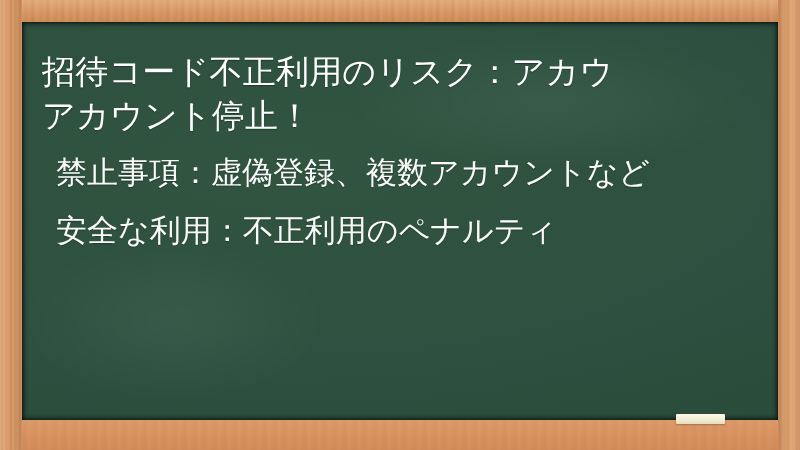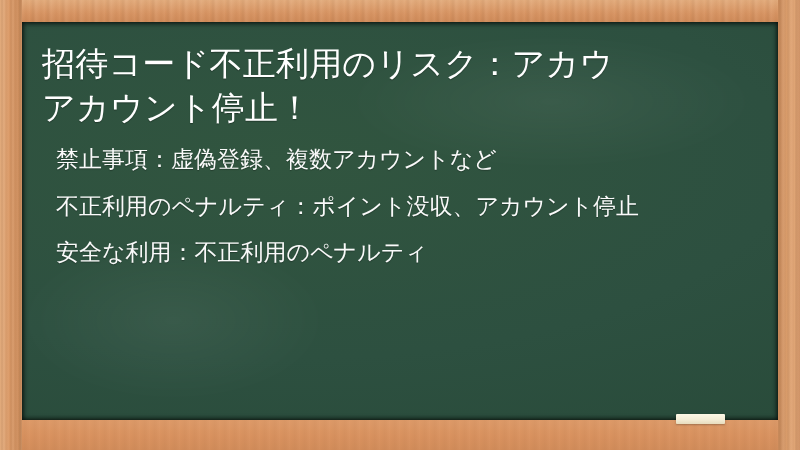--- a/index.html
+++ b/index.html
@@ -95,41 +95,41 @@
     background:
       radial-gradient(ellipse 40% 25% at 70% 20%, #ffffff 0%, transparent 70%),
       radial-gradient(ellipse 30% 30% at 20% 75%, #ffffff 0%, transparent 70%);
     pointer-events: none;
   }
 
   
   .content {
     position: absolute;
     left: 0; top: 0; right: 0; bottom: 0;
-    padding: 20px 24px 0 14px;
+    padding: 28px 24px 0 14px;
     box-sizing: border-box;
   }
   .title {
     color: #ffffff;
     font-size: 33px;
     line-height: 1.32;
     font-weight: 400;
     letter-spacing: 0.2px;
     margin: 0 0 14px 0;
     padding-left: 6px;
     text-shadow: 0 1px 1px rgba(0,0,0,0.30);
   }
   .bullets {
     list-style: none;
     margin: 0;
     padding: 0 0 0 20px;
   }
   .bullet {
     color: #fafafa;
-    font-size: 23px;
+    font-size: 31px;
     line-height: 1.42;
     margin: 0 0 14px 0;
     padding-right: 60px;
     text-shadow: 0 1px 1px rgba(0,0,0,0.28);
   }
   .bullet:last-child { margin-bottom: 0; }
 
   
   .chalk {
     position: absolute;
@@ -158,21 +158,20 @@
 
     <div class="content">
 
       <h1 class="title">
         <span>招待コード不正利用のリスク：アカウ</span><br>
         <span>アカウント停止！</span>
       </h1>
 
       <ul class="bullets">
         <li class="bullet">禁止事項：虚偽登録、複数アカウントなど</li>
-        <li class="bullet">不正利用のペナルティ：ポイント没収、アカウント停止</li>
         <li class="bullet">安全な利用：不正利用のペナルティ</li>
       </ul>
 
     </div>
   </div>
 
   <div class="chalk"></div>
 
 </div>
 

